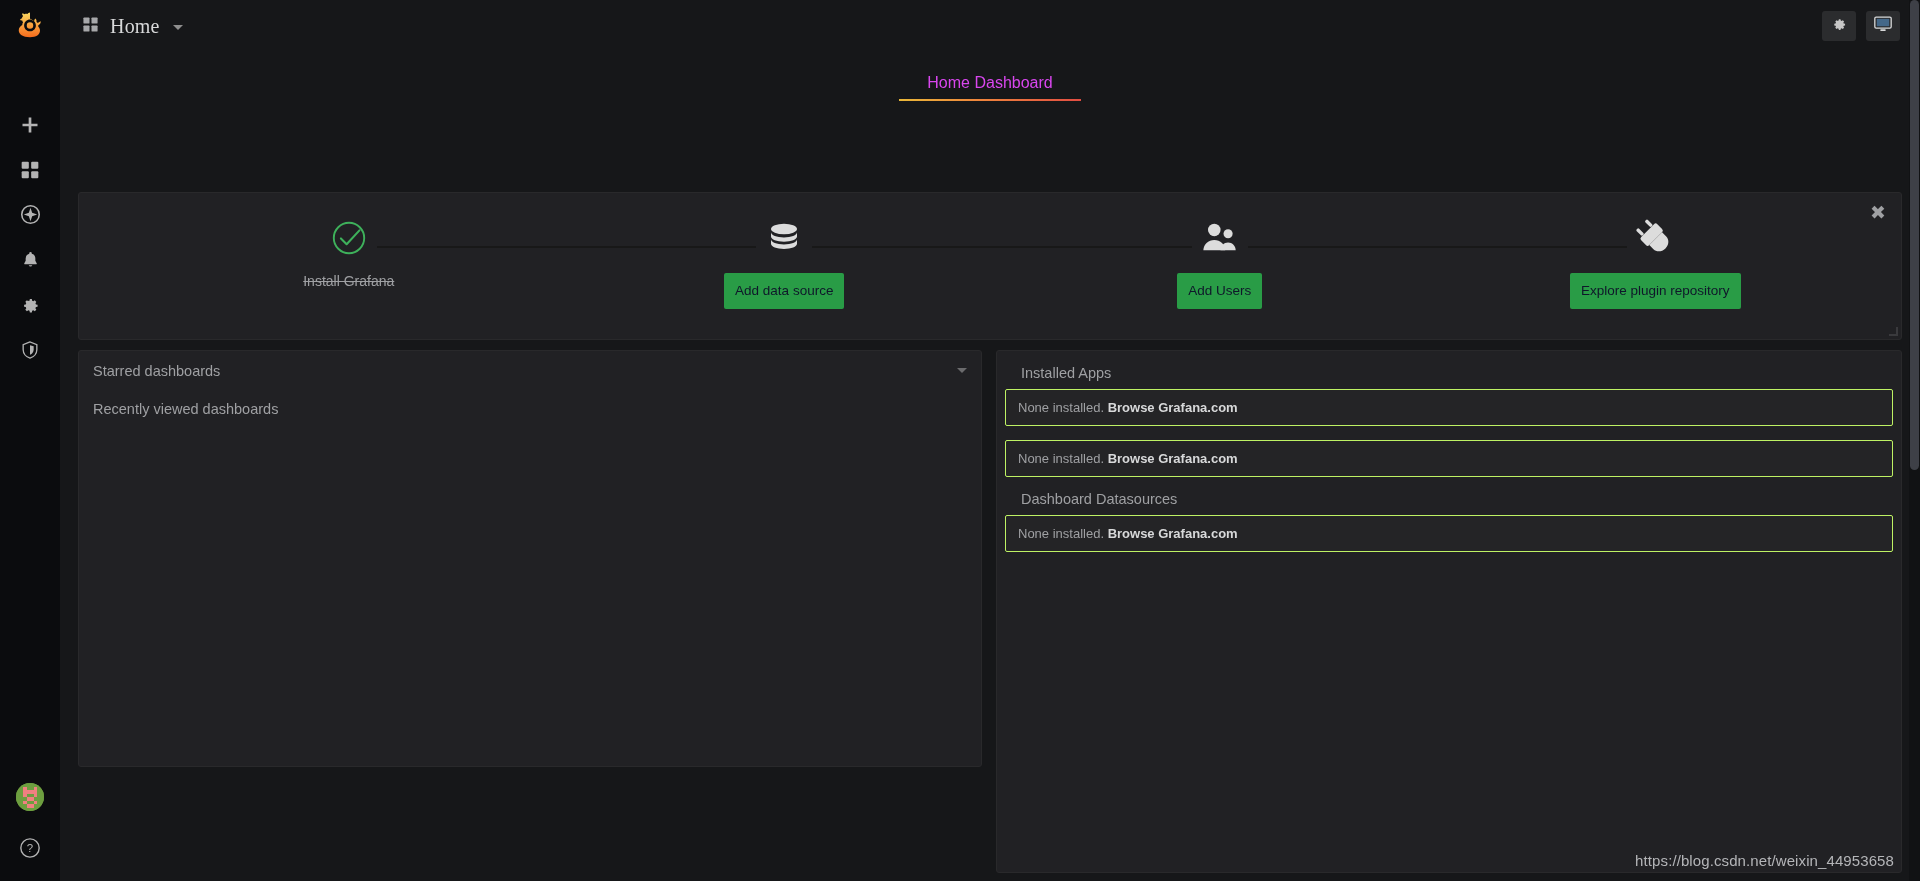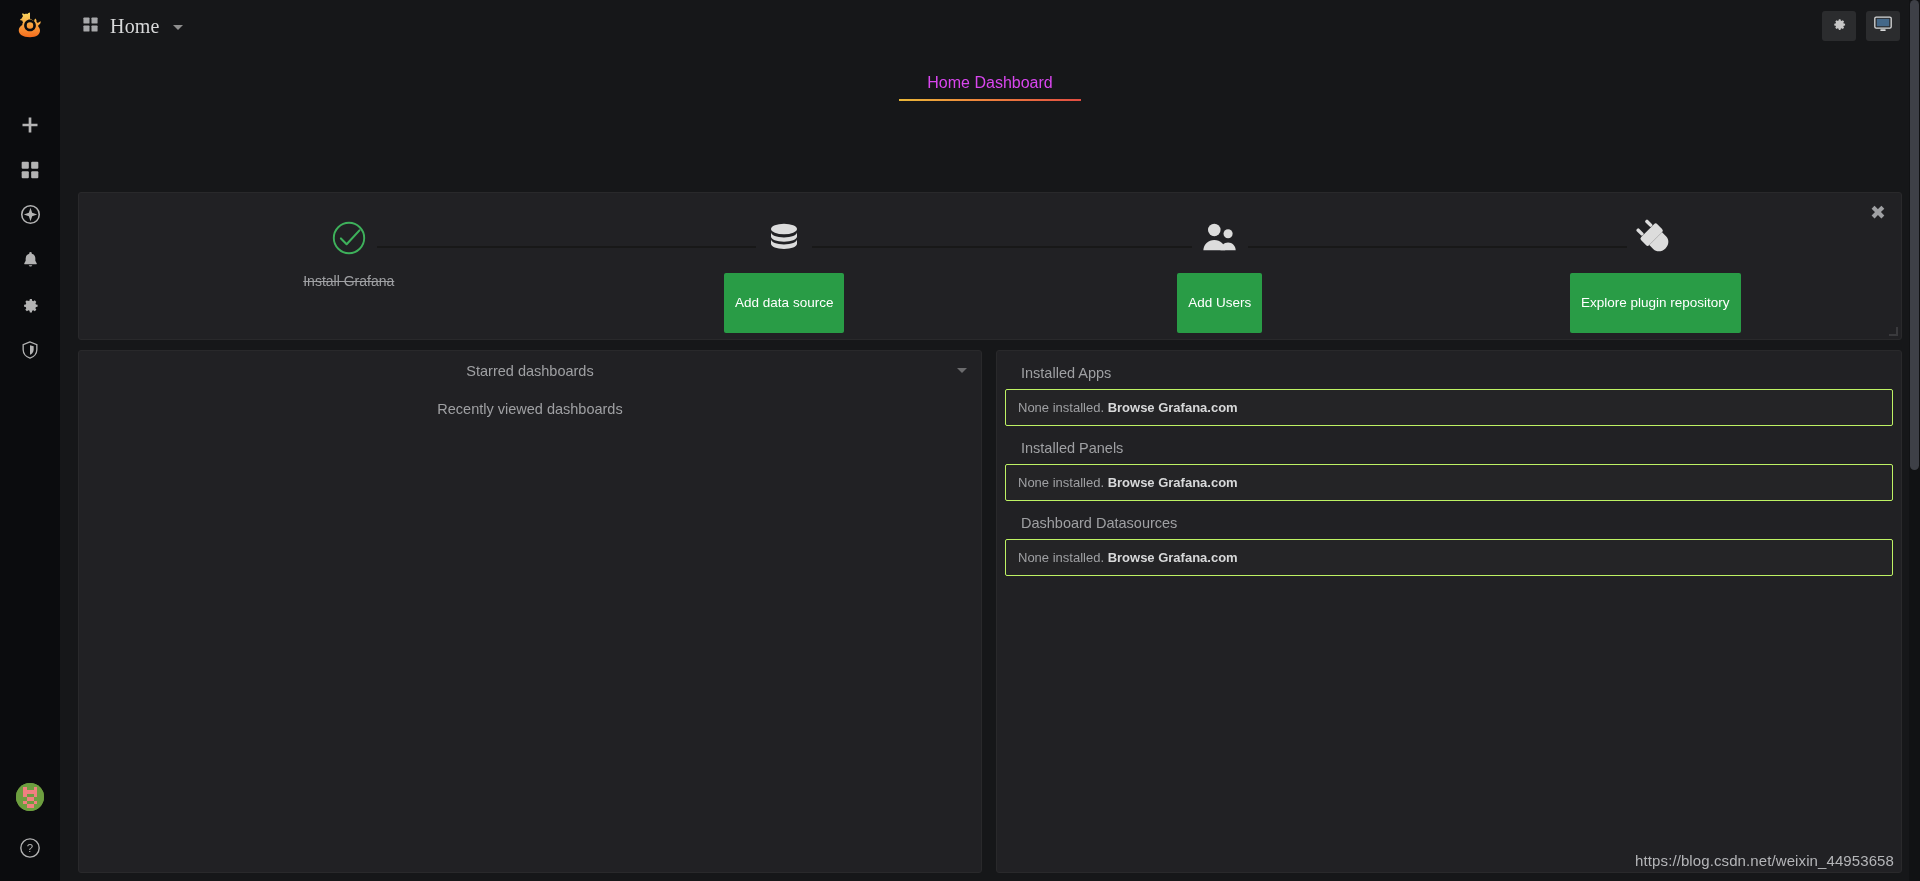--- a/index.html
+++ b/index.html
@@ -137,29 +137,29 @@
   .gs-icon {
     height: 46px; display: flex; align-items: center; justify-content: center;
     position: relative; z-index: 2;
   }
   .gs-label-done {
     margin-top: 12px; font-size: 14px; color: #9fa0a3;
     text-decoration: line-through;
   }
   .gs-btn {
     margin-top: 12px;
-    background: #299c46; color: #ffffff;
+    background: #299c46; color: #0f172a;
     font-size: 13.5px; font-family: "Liberation Sans", sans-serif;
     border: none; border-radius: 2px;
-    padding: 22px 11px; cursor: pointer; line-height: 1.15;
+    padding: 10px 11px; cursor: pointer; line-height: 1.15;
   }
 
   
   #panel-dashboards {
-    left: 78px; top: 350px; width: 904px; height: 523px; text-align: center;
+    left: 78px; top: 350px; width: 904px; height: 417px;
   }
   .dash-section {
     position: relative;
     padding: 12px 14px 10px 14px;
   }
   .dash-section-title {
     color: #9fa0a3; font-size: 14.5px;
   }
   .dash-caret {
     position: absolute; right: 14px; top: 17px;
@@ -431,21 +431,20 @@
 
   <div class="plug-group">
     <div class="plug-heading">Installed Apps</div>
     <div class="plug-box">
       <span>None installed.</span>
       <span class="plug-link">Browse Grafana.com</span>
     </div>
   </div>
 
   <div class="plug-group">
-    <div class="plug-heading">Installed Panels</div>
     <div class="plug-box">
       <span>None installed.</span>
       <span class="plug-link">Browse Grafana.com</span>
     </div>
   </div>
 
   <div class="plug-group">
     <div class="plug-heading">Dashboard Datasources</div>
     <div class="plug-box">
       <span>None installed.</span>

